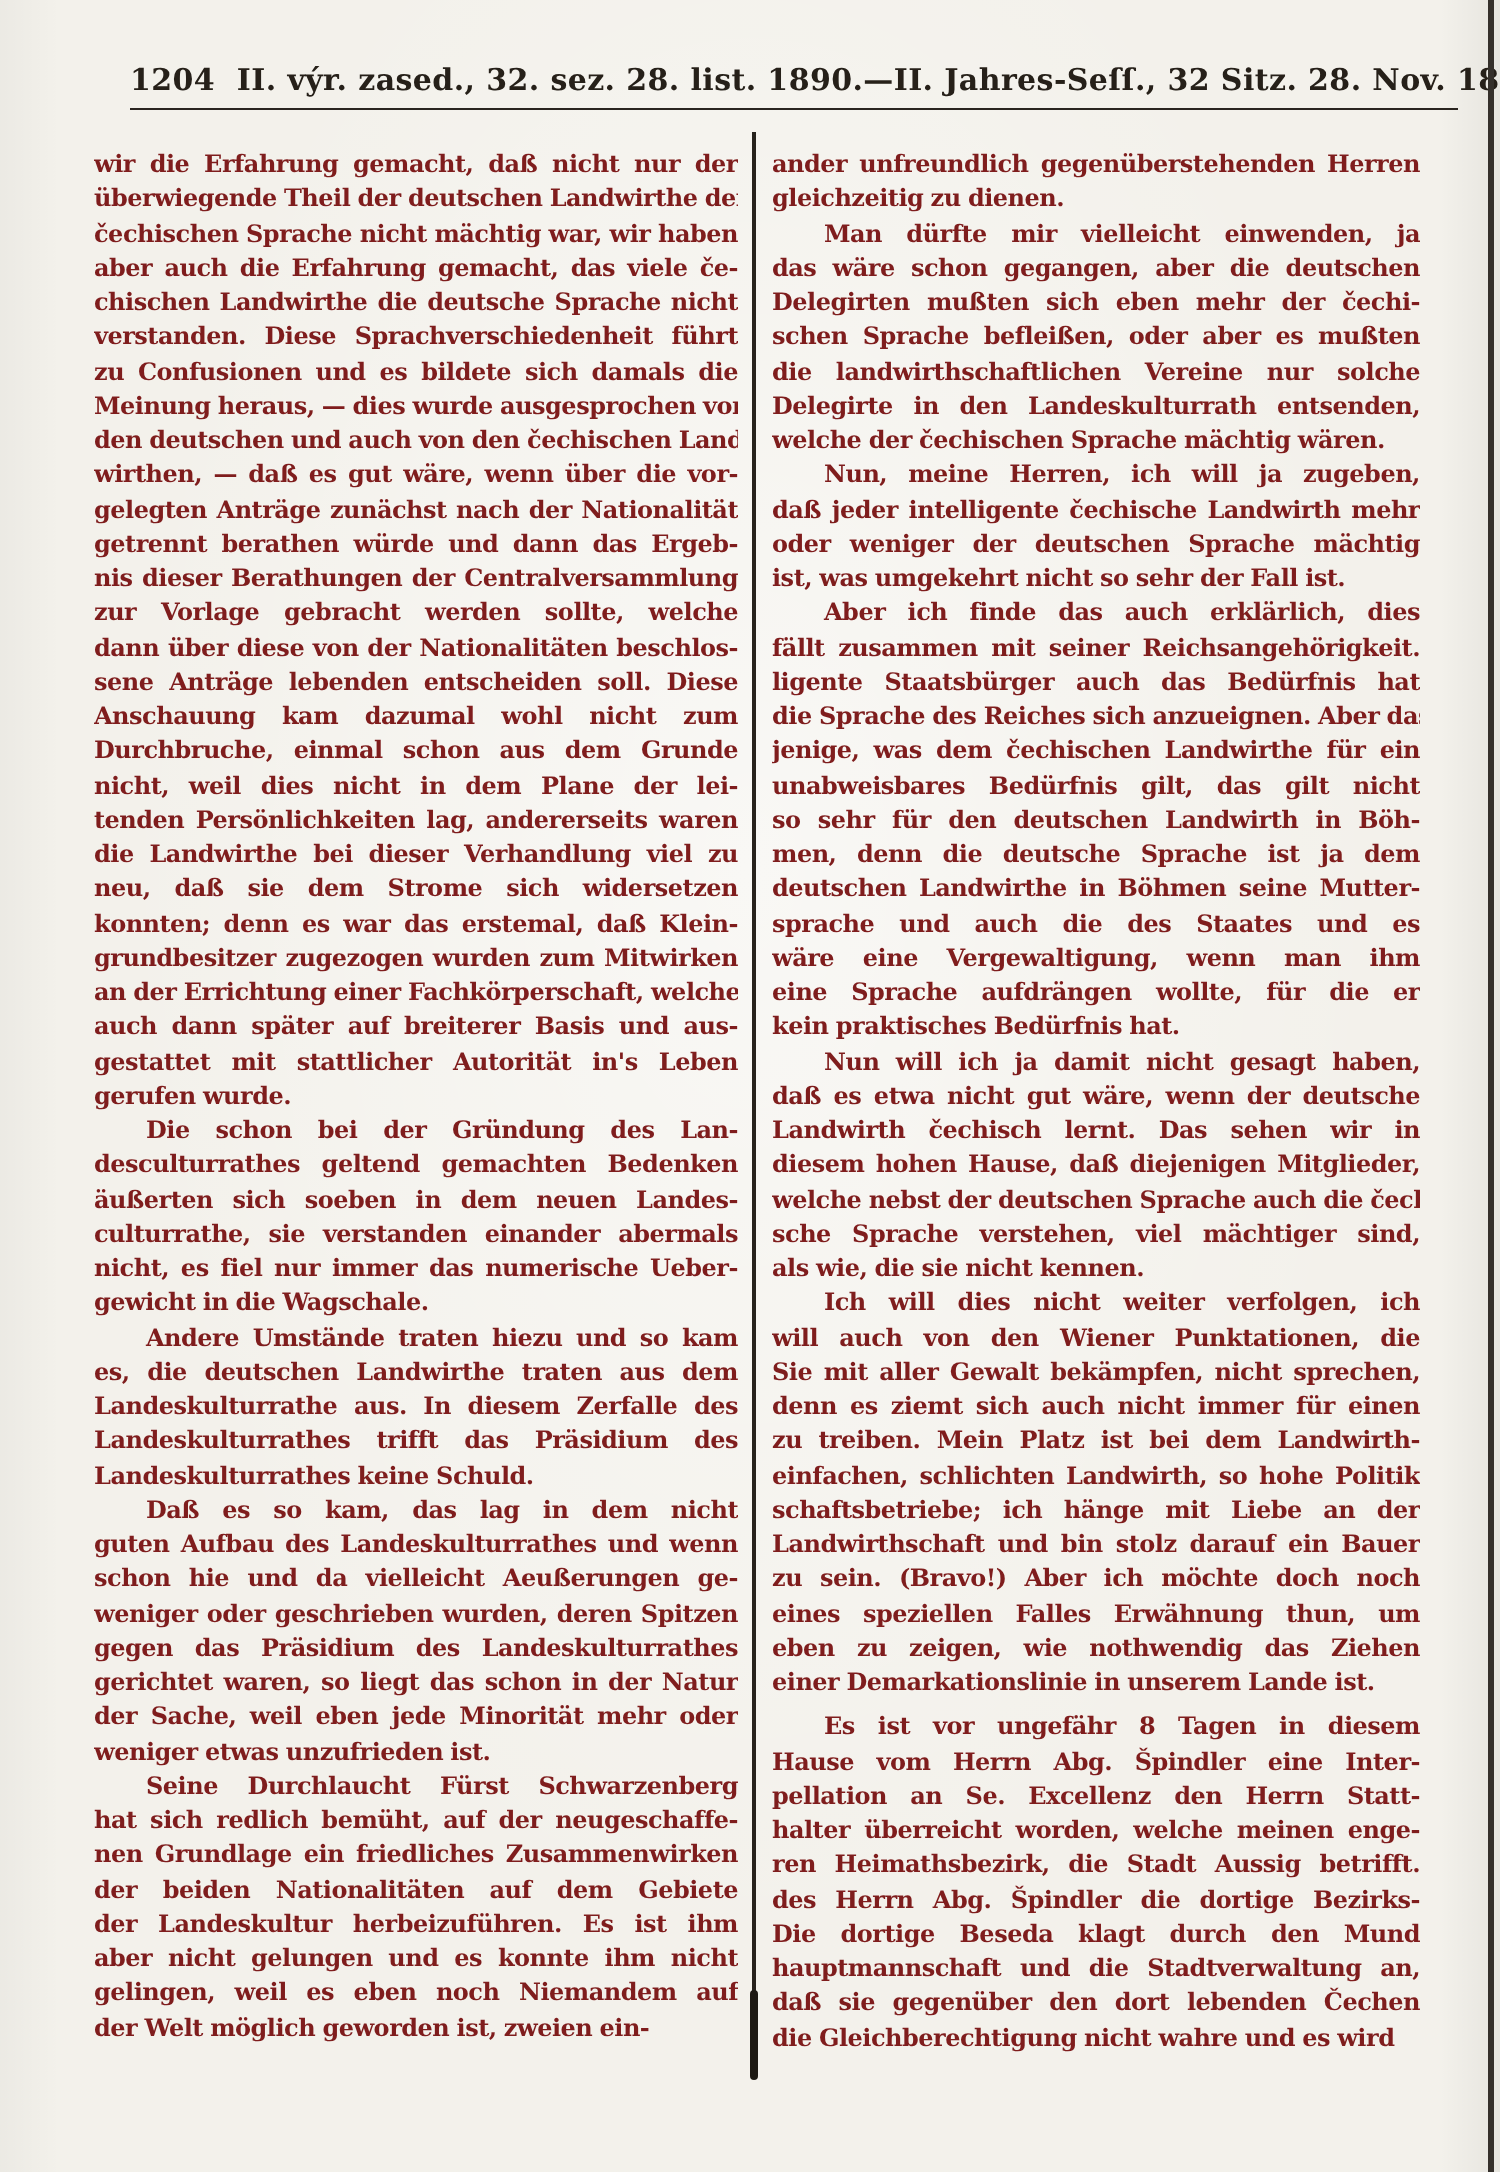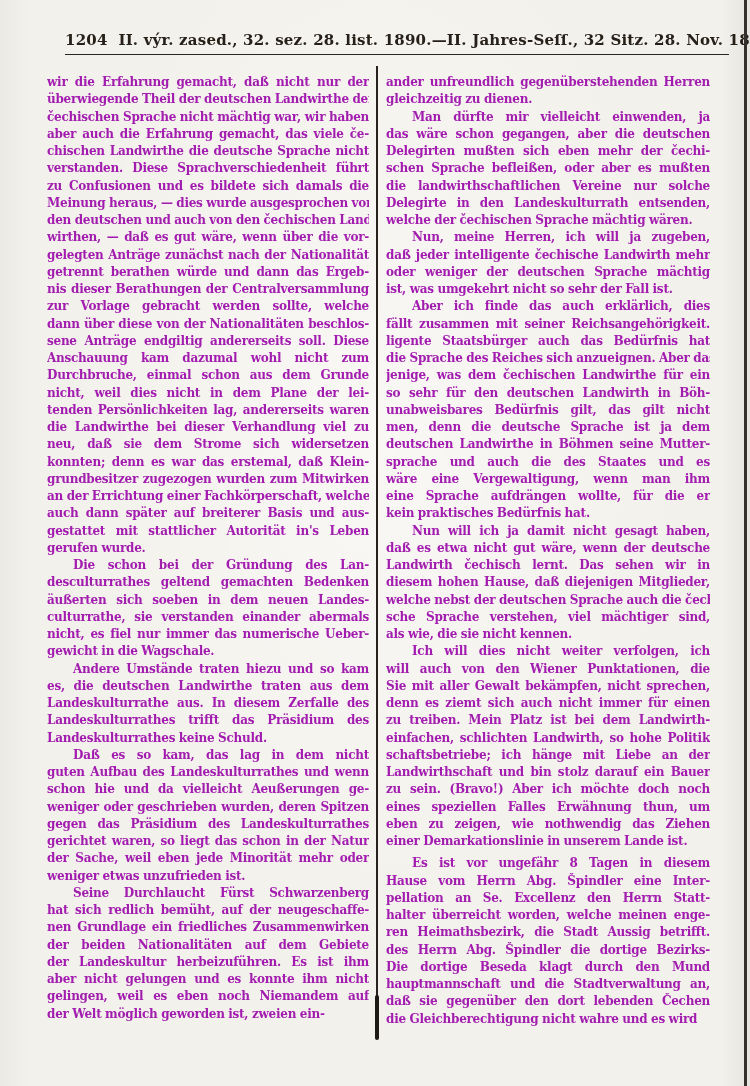--- a/index.html
+++ b/index.html
@@ -21,21 +21,21 @@
     display:flex;justify-content:space-between;align-items:baseline;
     font-size:15px;font-weight:700;letter-spacing:0.2px;
     border-bottom:1.6px solid #2a2520;padding-bottom:5px;
     white-space:nowrap;
     margin-left:18px;
   }
   .page-header .seg{display:inline-block;}
   .col{
     position:absolute;top:74px;overflow:hidden;
     font-size:12px;font-weight:700;letter-spacing:-0.25px;word-spacing:-0.3px;
-    color:#a21caf;
+    color:#7f1d1d;
   }
   .col-left{left:47px;width:322px;}
   .col-right{left:386px;width:324px;}
   .line{
     white-space:nowrap;overflow:hidden;
     height:17.25px;line-height:17.25px;
     text-align:justify;text-align-last:justify;
   }
   .line.para-end{text-align-last:left;}
   .line.indent{text-indent:26px;}
@@ -70,21 +70,21 @@
       <div class="line">verstanden. Diese Sprachverschiedenheit führt</div>
       <div class="line">zu Confusionen und es bildete sich damals die</div>
       <div class="line">Meinung heraus, — dies wurde ausgesprochen von</div>
       <div class="line">den deutschen und auch von den čechischen Land-</div>
       <div class="line">wirthen, — daß es gut wäre, wenn über die vor-</div>
       <div class="line">gelegten Anträge zunächst nach der Nationalität</div>
       <div class="line">getrennt berathen würde und dann das Ergeb-</div>
       <div class="line">nis dieser Berathungen der Centralversammlung</div>
       <div class="line">zur Vorlage gebracht werden sollte, welche</div>
       <div class="line">dann über diese von der Nationalitäten beschlos-</div>
-      <div class="line">sene Anträge endgiltig andererseits soll. Diese</div>
+      <div class="line">sene Anträge lebenden entscheiden soll. Diese</div>
       <div class="line">Anschauung kam dazumal wohl nicht zum</div>
       <div class="line">Durchbruche, einmal schon aus dem Grunde</div>
       <div class="line">nicht, weil dies nicht in dem Plane der lei-</div>
       <div class="line">tenden Persönlichkeiten lag, andererseits waren</div>
       <div class="line">die Landwirthe bei dieser Verhandlung viel zu</div>
       <div class="line">neu, daß sie dem Strome sich widersetzen</div>
       <div class="line">konnten; denn es war das erstemal, daß Klein-</div>
       <div class="line">grundbesitzer zugezogen wurden zum Mitwirken</div>
       <div class="line">an der Errichtung einer Fachkörperschaft, welche</div>
       <div class="line">auch dann später auf breiterer Basis und aus-</div>
@@ -146,22 +146,22 @@
       <div class="line">daß jeder intelligente čechische Landwirth mehr</div>
       <div class="line">oder weniger der deutschen Sprache mächtig</div>
       <div class="line para-end">ist, was umgekehrt nicht so sehr der Fall ist.</div>
     </div>
     <div class="para">
       <div class="line indent">Aber ich finde das auch erklärlich, dies</div>
       <div class="line">fällt zusammen mit seiner Reichsangehörigkeit.</div>
       <div class="line">ligente Staatsbürger auch das Bedürfnis hat</div>
       <div class="line">die Sprache des Reiches sich anzueignen. Aber das-</div>
       <div class="line">jenige, was dem čechischen Landwirthe für ein</div>
+      <div class="line">unabweisbares Bedürfnis gilt, das gilt nicht</div>
       <div class="line">so sehr für den deutschen Landwirth in Böh-</div>
-      <div class="line">unabweisbares Bedürfnis gilt, das gilt nicht</div>
       <div class="line">men, denn die deutsche Sprache ist ja dem</div>
       <div class="line">deutschen Landwirthe in Böhmen seine Mutter-</div>
       <div class="line">sprache und auch die des Staates und es</div>
       <div class="line">wäre eine Vergewaltigung, wenn man ihm</div>
       <div class="line">eine Sprache aufdrängen wollte, für die er</div>
       <div class="line para-end">kein praktisches Bedürfnis hat.</div>
     </div>
     <div class="para">
       <div class="line indent">Nun will ich ja damit nicht gesagt haben,</div>
       <div class="line">daß es etwa nicht gut wäre, wenn der deutsche</div>

